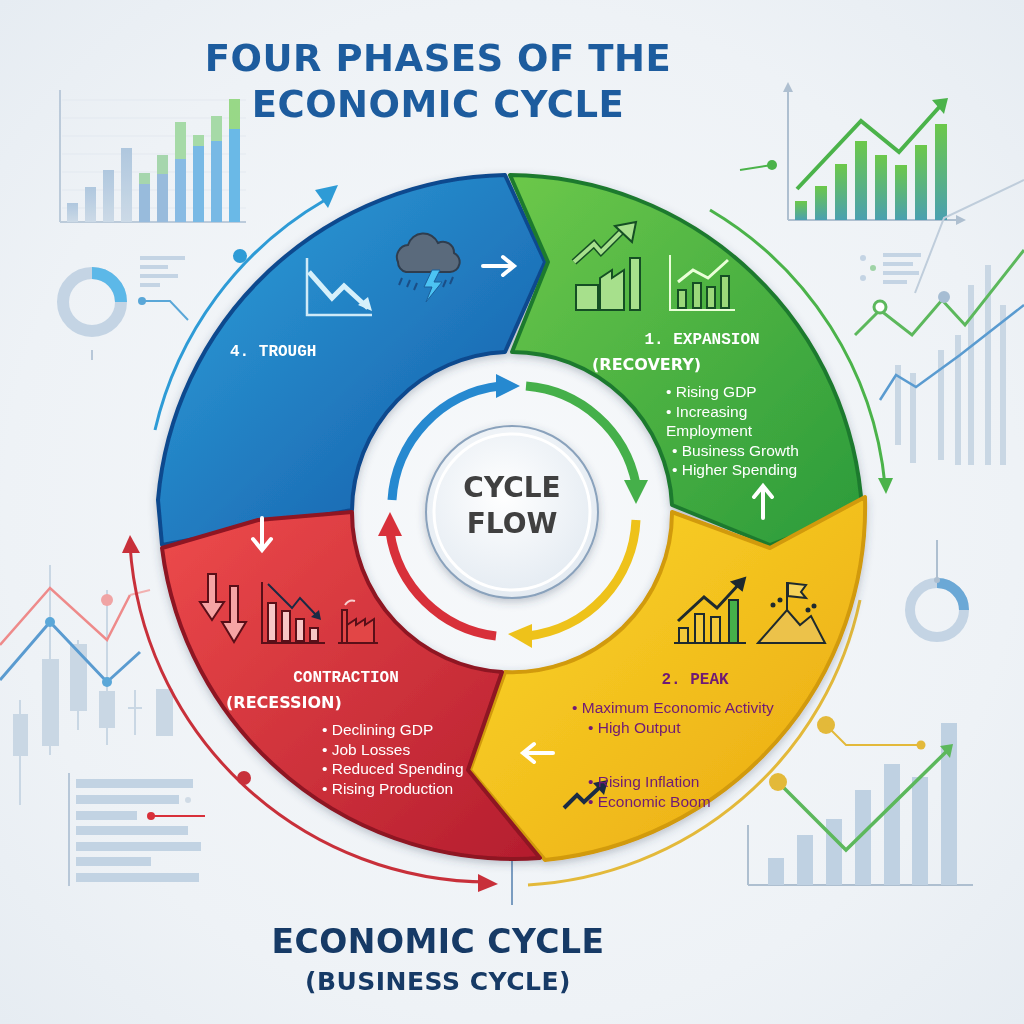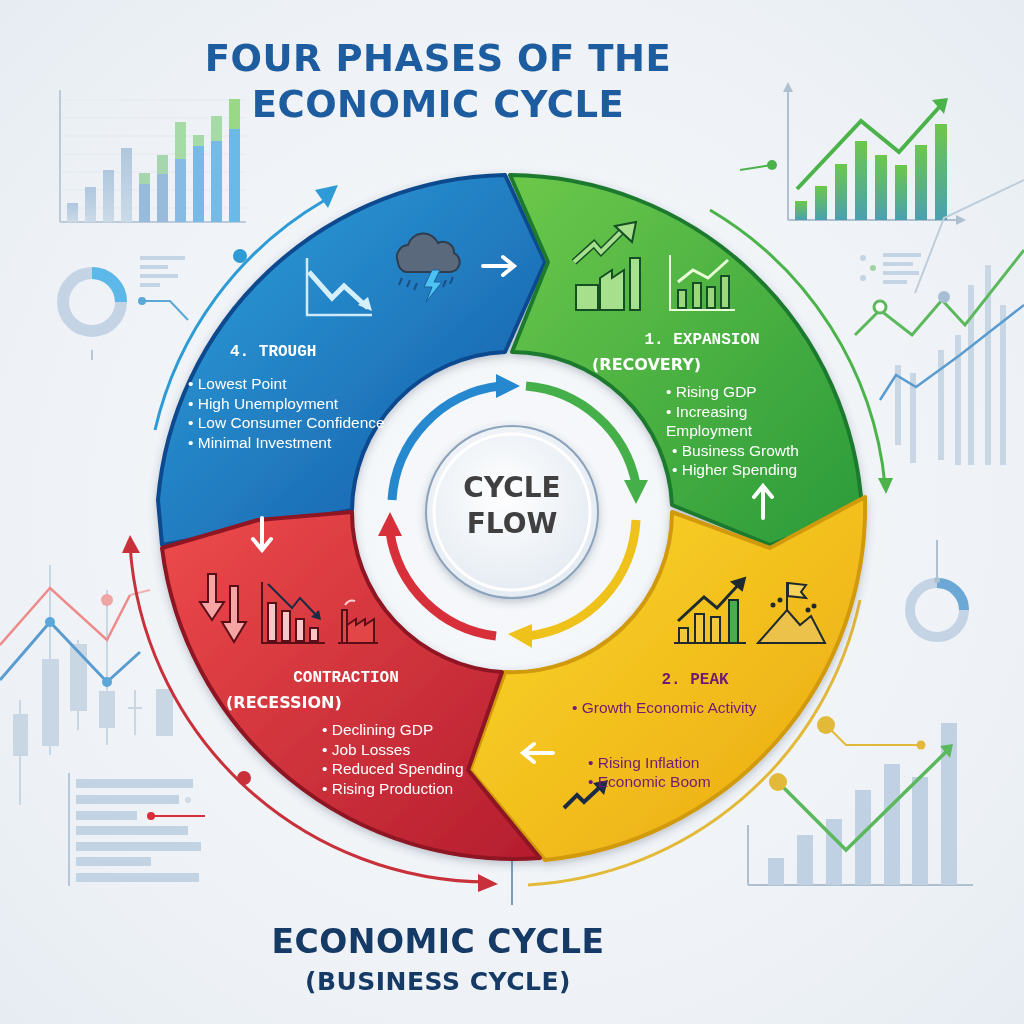--- a/index.html
+++ b/index.html
@@ -338,43 +338,38 @@
   <g stroke="#5a0f18" stroke-width="2" fill="#e24646">
     <rect x="342" y="610" width="5" height="33"></rect>
     <polygon points="347,643 347,625 356,619 356,625 365,619 365,625 374,619 374,643"></polygon>
     <line x1="338" y1="643" x2="378" y2="643"></line>
     <path d="M345 605 q4 -6 10 -4" fill="none" stroke="#f8d0d0"></path>
   </g>
 </svg>
 
 <div class="phase-text" style="left:188px;top:338px;width:210px;color:#ffffff;">
   <div class="ph-title" style="text-align:left;padding-left:42px;">4. TROUGH</div>
-  <ul class="ph-list" style="margin-top:8px;">
-    <li>Lowest Point</li>
-    <li>High Unemployment</li>
-    <li>Low Consumer Confidence</li>
-    <li>Minimal Investment</li>
-  </ul>
 </div>
 
 <div class="phase-text" style="left:592px;top:326px;width:220px;color:#ffffff;">
   <div class="ph-title">1. EXPANSION</div>
   <div class="ph-sub">(RECOVERY)</div>
   <ul class="ph-list" style="padding-left:74px;">
     <li>Rising GDP</li>
     <li>Increasing Employment</li>
     <li style="padding-left:6px;">Business Growth</li>
     <li style="padding-left:6px;">Higher Spending</li>
   </ul>
 </div>
 
 <div class="phase-text" style="left:572px;top:666px;width:230px;color:#701a75;">
   <div class="ph-title" style="padding-left:16px;">2. PEAK</div>
   <ul class="ph-list" style="margin-top:4px;">
-    <li>Growth Economic Activity</li>
+    <li>Maximum Economic Activity</li>
+    <li style="padding-left:16px;">High Output</li>
     <li style="padding-left:16px;margin-top:35px;">Rising Inflation</li>
     <li style="padding-left:16px;">Economic Boom</li>
   </ul>
 </div>
 
 <div class="phase-text" style="left:226px;top:664px;width:240px;color:#ffffff;">
   <div class="ph-title">CONTRACTION</div>
   <div class="ph-sub">(RECESSION)</div>
   <ul class="ph-list" style="padding-left:96px;">
     <li>Declining GDP</li>

